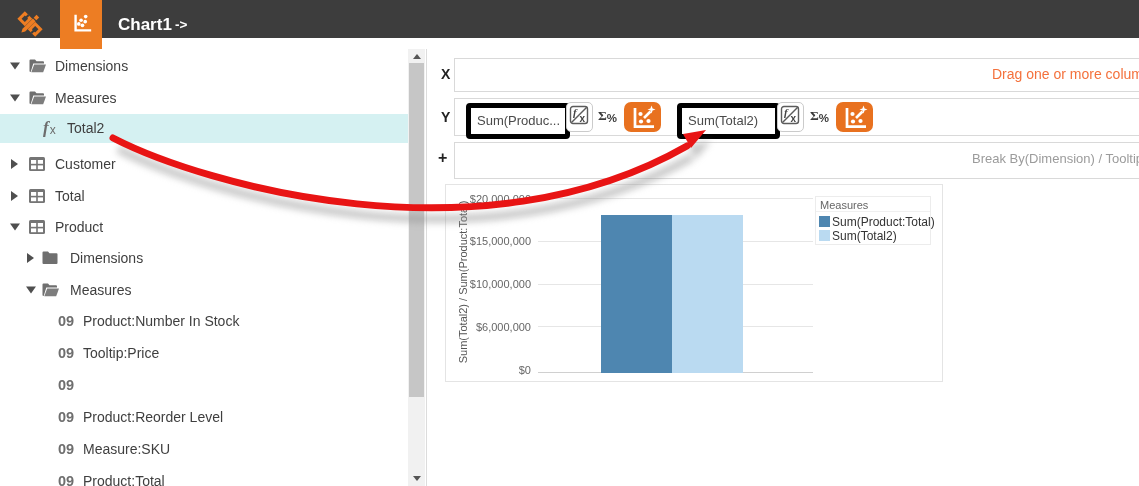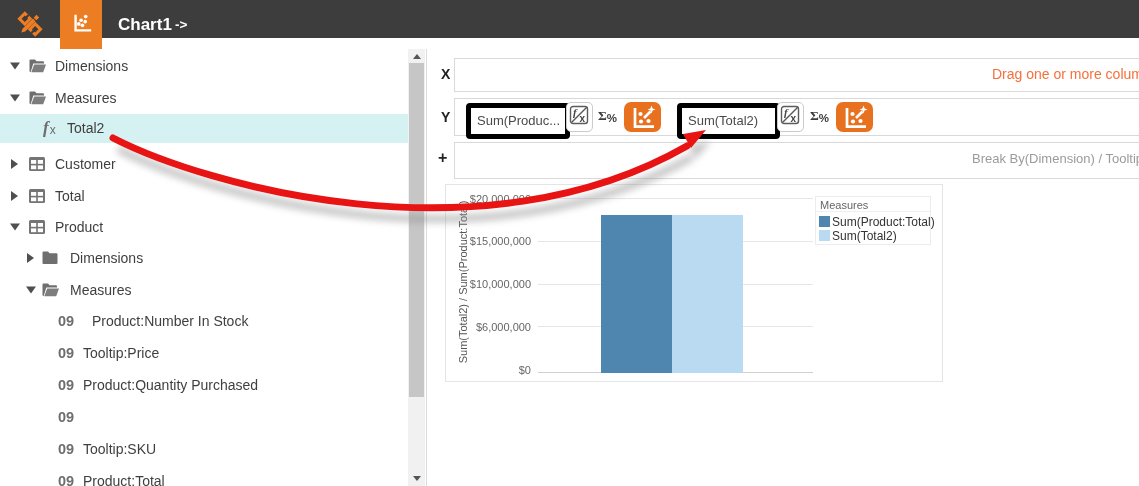--- a/index.html
+++ b/index.html
@@ -153,36 +153,36 @@
     <div class="trow" style="top:278px;width:408px;">
       <div class="tri down" style="left:26px;"></div>
       <svg class="icon" style="left:42px" width="17" height="14" viewBox="0 0 17 14">
     <path d="M0.5 1.5 Q0.5 0.5 1.5 0.5 L6 0.5 L7.5 2.2 L14 2.2 Q15 2.2 15 3.2 L15 4.4 L4.3 4.4 L1.7 13 L1.5 13 Q0.5 13 0.5 12 Z" fill="#6f6f6f"></path>
     <path d="M5.2 5.4 L17 5.4 L14.2 13.2 L2.3 13.2 Z" fill="#7d7d7d"></path>
       </svg>
       <span class="txt" style="left:70px;">Measures</span>
     </div>
     <div class="trow" style="top:309px;width:408px;">
       <span class="icon" style="left:58px;color:#6e6e6e;font-size:14.5px;font-weight:bold;">09</span>
-      <span class="txt" style="left:92px;">Product:Number In Stock</span>
+      <span class="txt" style="left:83px;">Product:Number In Stock</span>
     </div>
     <div class="trow" style="top:341px;width:408px;">
       <span class="icon" style="left:58px;color:#6e6e6e;font-size:14.5px;font-weight:bold;">09</span>
       <span class="txt" style="left:83px;">Tooltip:Price</span>
     </div>
     <div class="trow" style="top:373px;width:408px;">
       <span class="icon" style="left:58px;color:#6e6e6e;font-size:14.5px;font-weight:bold;">09</span>
-      <span class="txt" style="left:83px;">Product:Quantity Purchased</span>
     </div>
     <div class="trow" style="top:405px;width:408px;">
       <span class="icon" style="left:58px;color:#6e6e6e;font-size:14.5px;font-weight:bold;">09</span>
+      <span class="txt" style="left:83px;">Product:Reorder Level</span>
     </div>
     <div class="trow" style="top:437px;width:408px;">
       <span class="icon" style="left:58px;color:#6e6e6e;font-size:14.5px;font-weight:bold;">09</span>
-      <span class="txt" style="left:83px;">Tooltip:SKU</span>
+      <span class="txt" style="left:83px;">Measure:SKU</span>
     </div>
     <div class="trow" style="top:469px;width:408px;">
       <span class="icon" style="left:58px;color:#6e6e6e;font-size:14.5px;font-weight:bold;">09</span>
       <span class="txt" style="left:83px;">Product:Total</span>
     </div>
   </div>
 
 <div id="sbar">
   <div id="sthumb"></div>
   <div class="sarrow" style="top:5px;border-left:4px solid transparent;border-right:4px solid transparent;border-bottom:5px solid #555;"></div>

